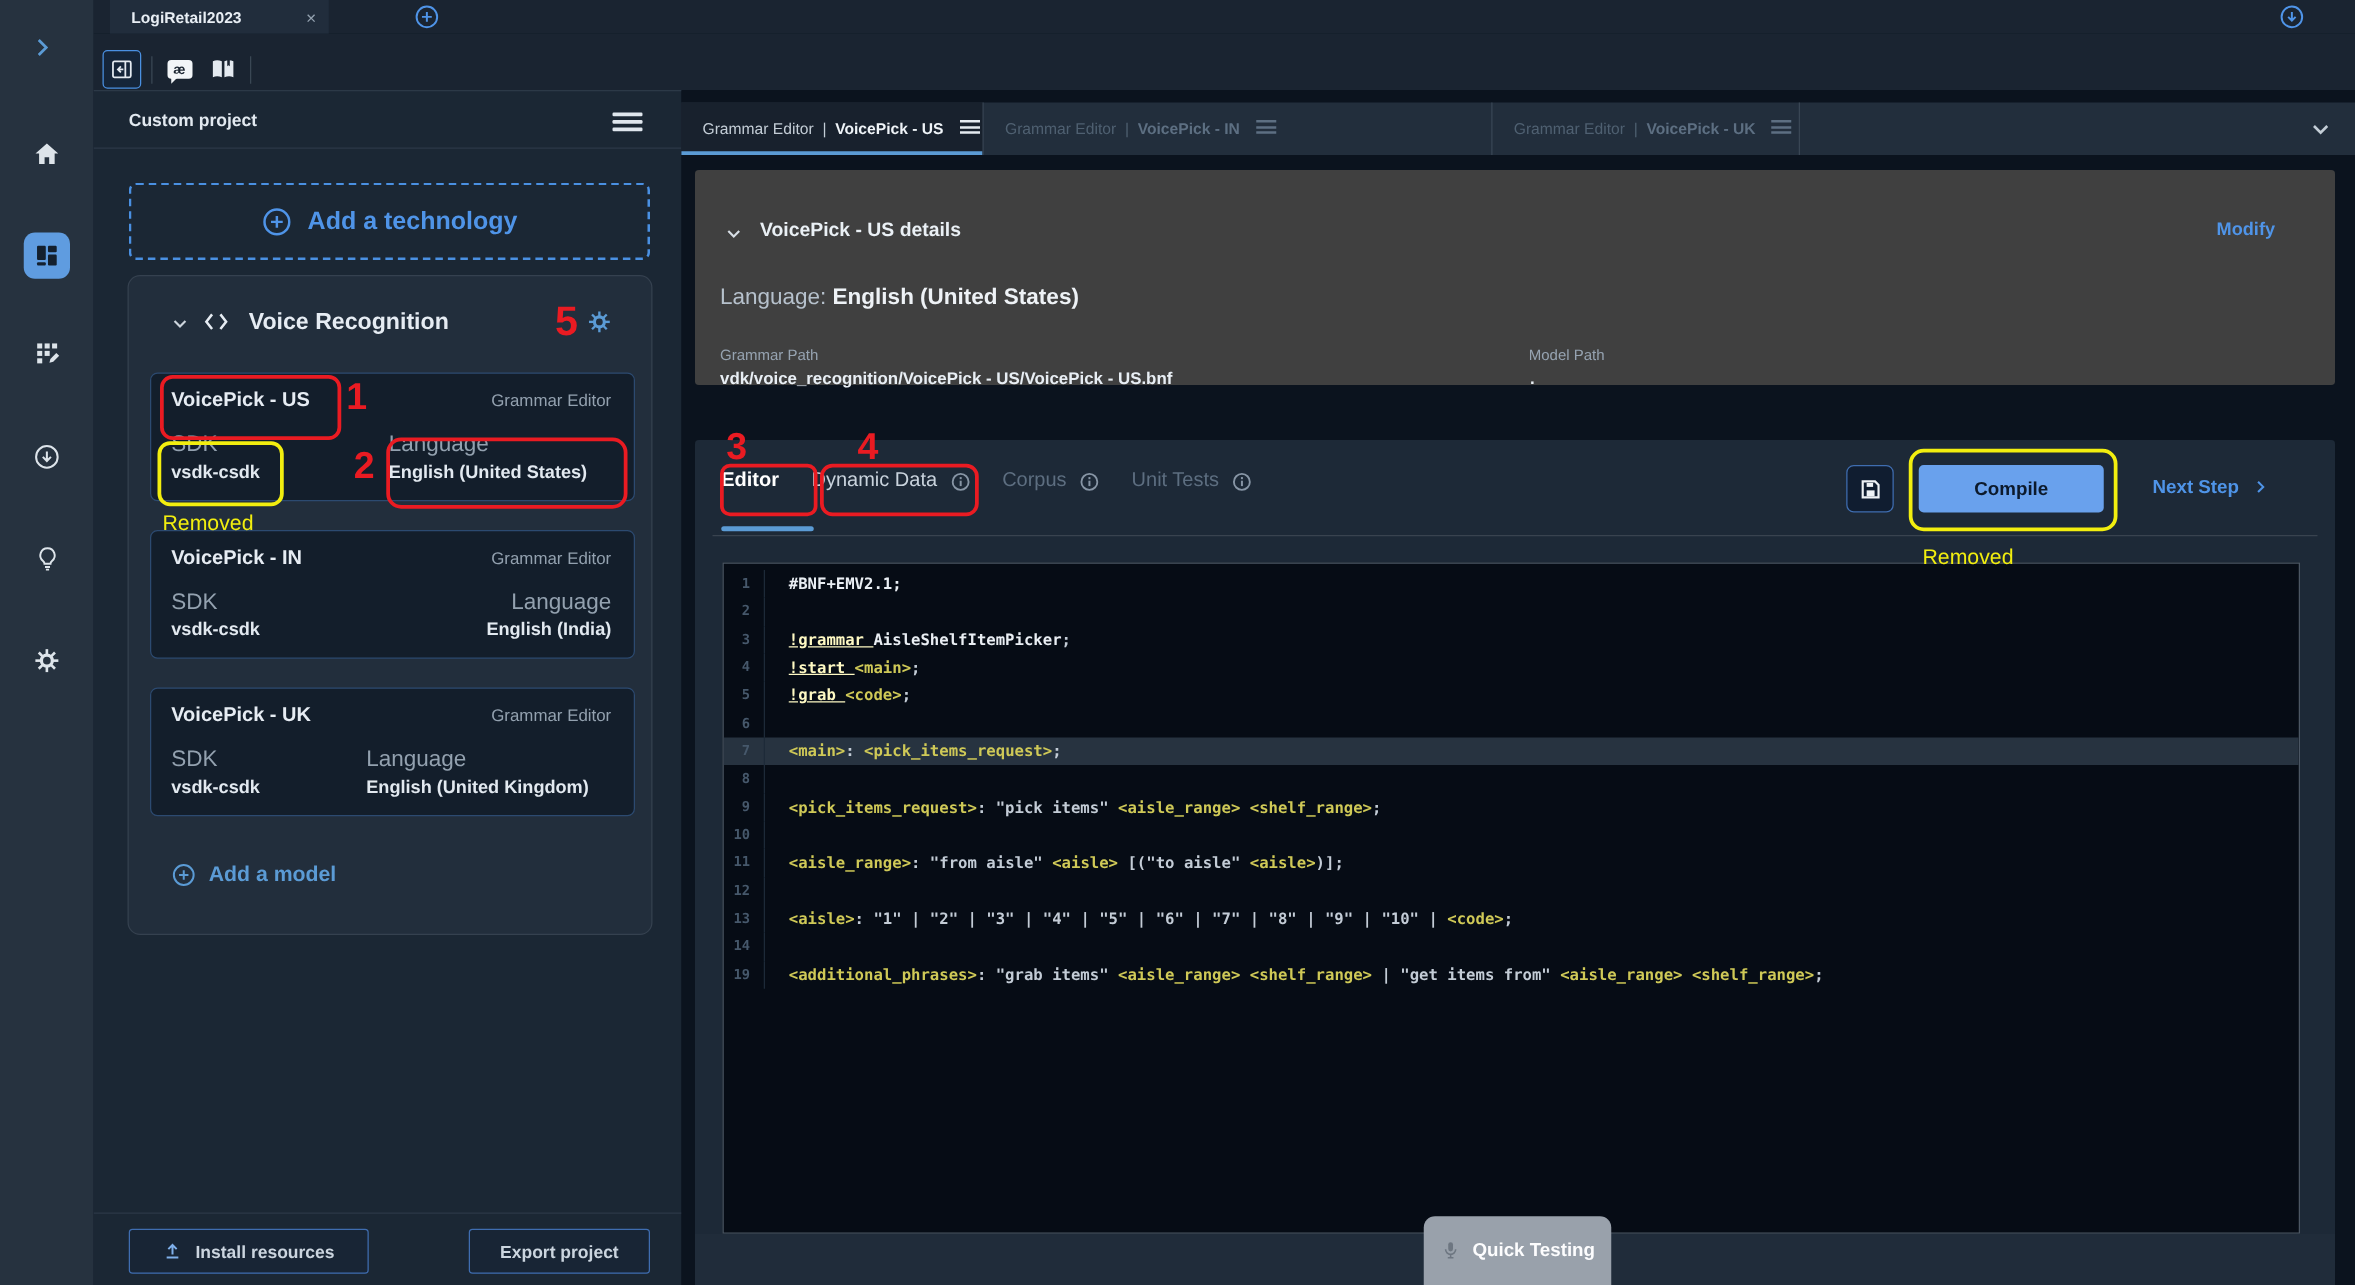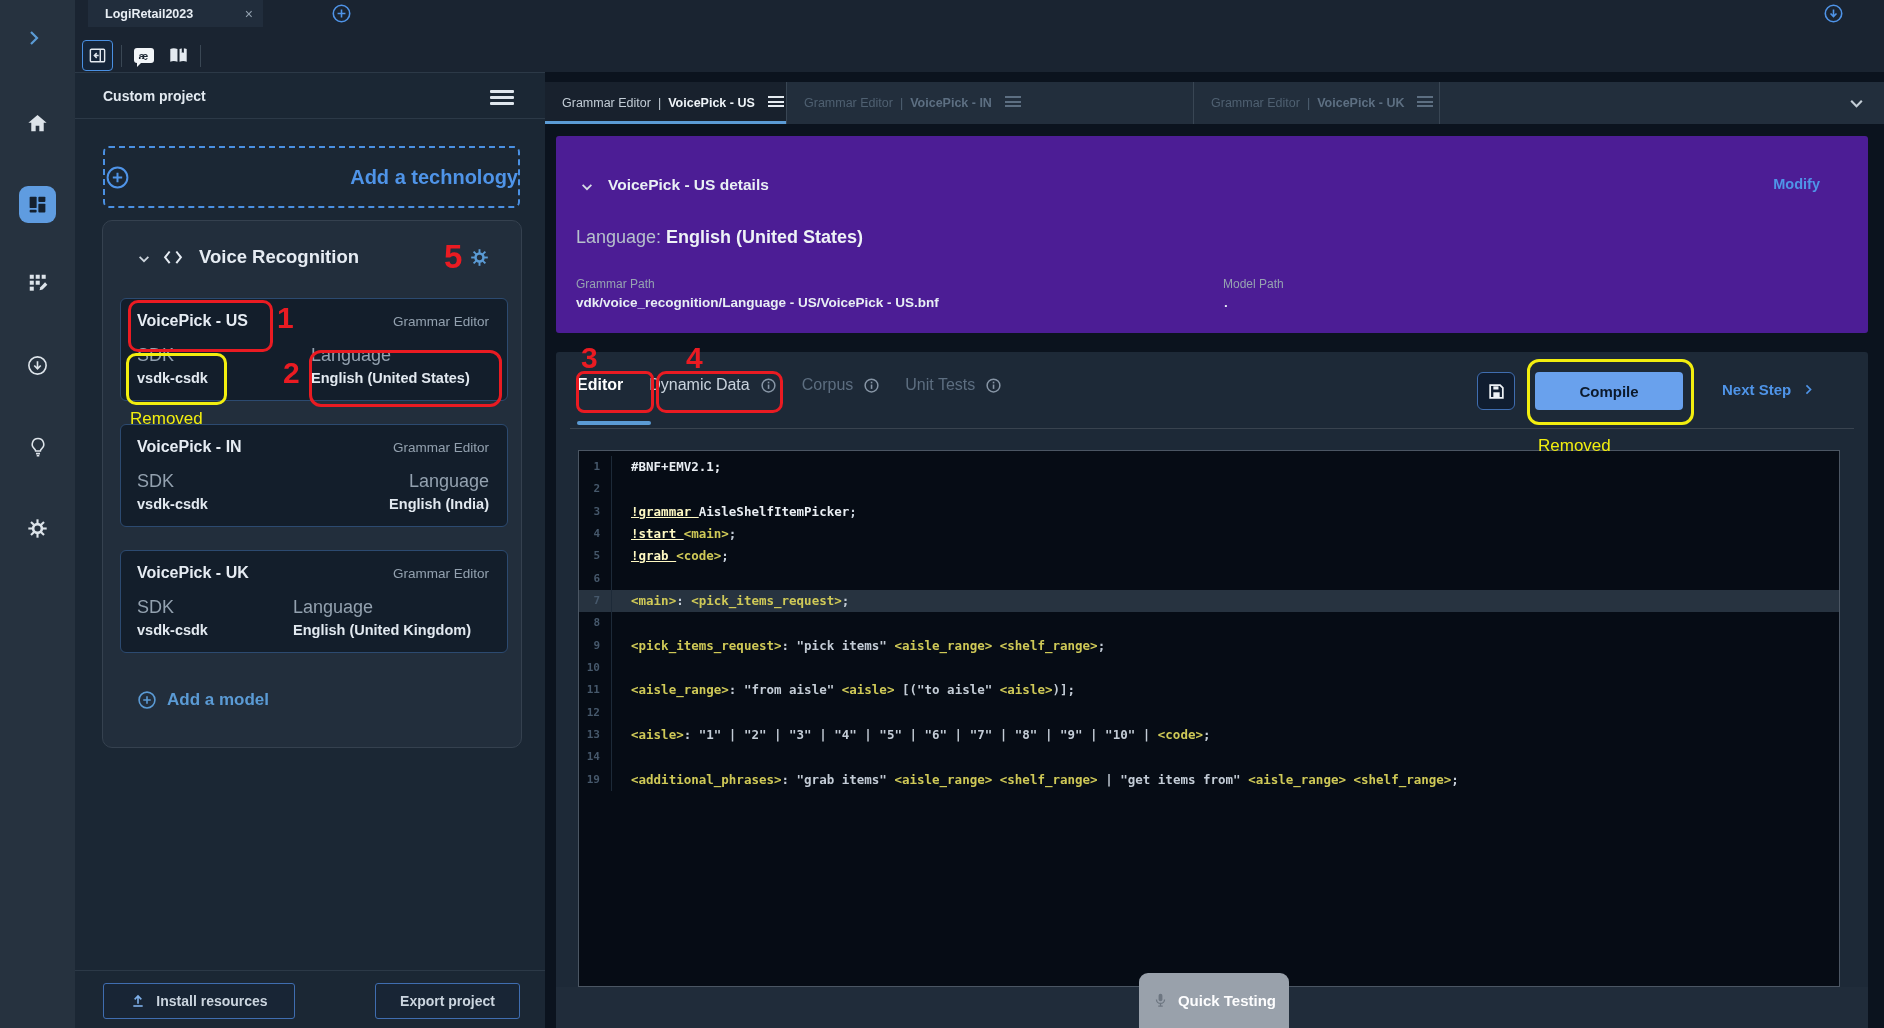--- a/index.html
+++ b/index.html
@@ -31,21 +31,21 @@
   .rail-active-box { width:37px; height:37px; background:#5f9ce0; border-radius:9px; display:flex; align-items:center; justify-content:center; color:#14202e; }
 
   
   .sidebar { position:absolute; left:75px; top:72px; width:470px; height:956px; background:#1b2734; border-top:1px solid #2c3947; }
   .sb-title { position:absolute; left:103px; top:88px; font-size:14px; font-weight:bold; color:#e2e9f0; }
   .sb-menu { position:absolute; left:490px; top:90px; width:24px; color:#dfe6ed; }
   .sb-menu div { height:2.5px; background:currentColor; margin-bottom:3.5px; border-radius:1px; }
   .sb-div { position:absolute; left:75px; top:118px; width:470px; height:1px; background:#2c3947; }
 
   .add-tech { position:absolute; left:103px; top:146px; width:417px; height:62px; border:2px dashed #4a90e2; border-radius:6px;
-              display:flex; align-items:center; justify-content:space-between; gap:12px; color:#4f94e8; background:transparent; cursor:pointer; }
+              display:flex; align-items:center; justify-content:center; gap:12px; color:#4f94e8; background:transparent; cursor:pointer; }
   .add-tech .txt { font-size:20px; font-weight:bold; }
 
   .group-card { position:absolute; left:102px; top:220px; width:420px; height:528px; background:#222e3c; border:1px solid #35414f; border-radius:10px; }
   .grp-chev { position:absolute; left:137px; top:252px; width:14px; height:14px; color:#cdd5dd; }
   .grp-code { position:absolute; left:163px; top:249px; width:20px; height:18px; color:#e6ecf3; }
   .grp-title { position:absolute; left:199px; top:246px; font-size:18.5px; font-weight:bold; color:#e6ecf3; }
   .grp-gear { position:absolute; left:470px; top:248px; width:19px; height:19px; color:#5b9bd5; }
 
   #model-list { position:absolute; left:120px; top:298px; width:388px; }
   .model-card { background:#131e2b; border:1px solid #2c4a70; border-radius:6px; padding:13px 18px 14px 16px; margin-bottom:23px; cursor:pointer; }
@@ -78,21 +78,21 @@
   .main-tab .mt-name { font-weight:bold; color:#5d6f82; }
   .main-tab .mt-burger { width:16px; margin-left:13px; color:#5d6f82; flex:none; }
   .main-tab .mt-burger div { height:2px; background:currentColor; margin-bottom:2.5px; }
   .main-tab.active { background:#18212d; color:#c3cdd6; }
   .main-tab.active .mt-name { color:#eef3f7; }
   .main-tab.active .mt-burger { color:#e4eaf0; }
   .main-tab.active::after { content:""; position:absolute; left:0; bottom:0; width:100%; height:3px; background:#5b9bd5; }
   .tabbar-chev { position:absolute; left:1848px; top:95px; width:17px; height:17px; color:#c3cdd6; }
 
   
-  .details { position:absolute; left:556px; top:136px; width:1312px; height:197px; background:#4c1d95; border-radius:3px; }
+  .details { position:absolute; left:556px; top:136px; width:1312px; height:172px; background:#404040; border-radius:3px; }
   .dt-chev { position:absolute; left:24px; top:44px; width:14px; height:14px; color:#d7dee5; }
   .dt-title { position:absolute; left:52px; top:40px; font-size:15.5px; font-weight:bold; color:#eaf0f5; }
   .dt-modify { position:absolute; right:48px; top:40px; font-size:14.5px; font-weight:bold; color:#4f94e8; cursor:pointer; }
   .dt-lang { position:absolute; left:20px; top:91px; font-size:18px; color:#b6c1cc; }
   .dt-lang b { color:#eef2f6; }
   .dt-lab { position:absolute; font-size:12px; color:#96a3b1; }
   .dt-val { position:absolute; font-size:13.5px; font-weight:bold; color:#e8eef4; }
 
   
   .edpanel { position:absolute; left:556px; top:352px; width:1312px; height:676px; background:#1d2937; border-radius:3px; }
@@ -403,21 +403,21 @@
       <svg viewBox="0 0 16 16" fill="none" stroke="currentColor" stroke-width="2">
           <path d="M3 5.5l5 5 5-5"></path>
         </svg>
     </span>
     <div class="dt-title">VoicePick - US details</div>
     <div class="dt-modify">Modify</div>
     <div class="dt-lang">
       <span>Language: </span><b>English (United States)</b>
     </div>
     <div class="dt-lab" style="left:20px;top:141px">Grammar Path</div>
-    <div class="dt-val" style="left:20px;top:159px">vdk/voice_recognition/Language - US/VoicePick - US.bnf</div>
+    <div class="dt-val" style="left:20px;top:159px">vdk/voice_recognition/VoicePick - US/VoicePick - US.bnf</div>
     <div class="dt-lab" style="left:667px;top:141px">Model Path</div>
     <div class="dt-val" style="left:668px;top:159px">.</div>
   </div>
 
   <div class="edpanel"></div>
   <div id="editor-tabs">
       <div class="ed-tab active">
         <span class="lbl">Editor</span>
       </div>
       <div class="ed-tab lit">

